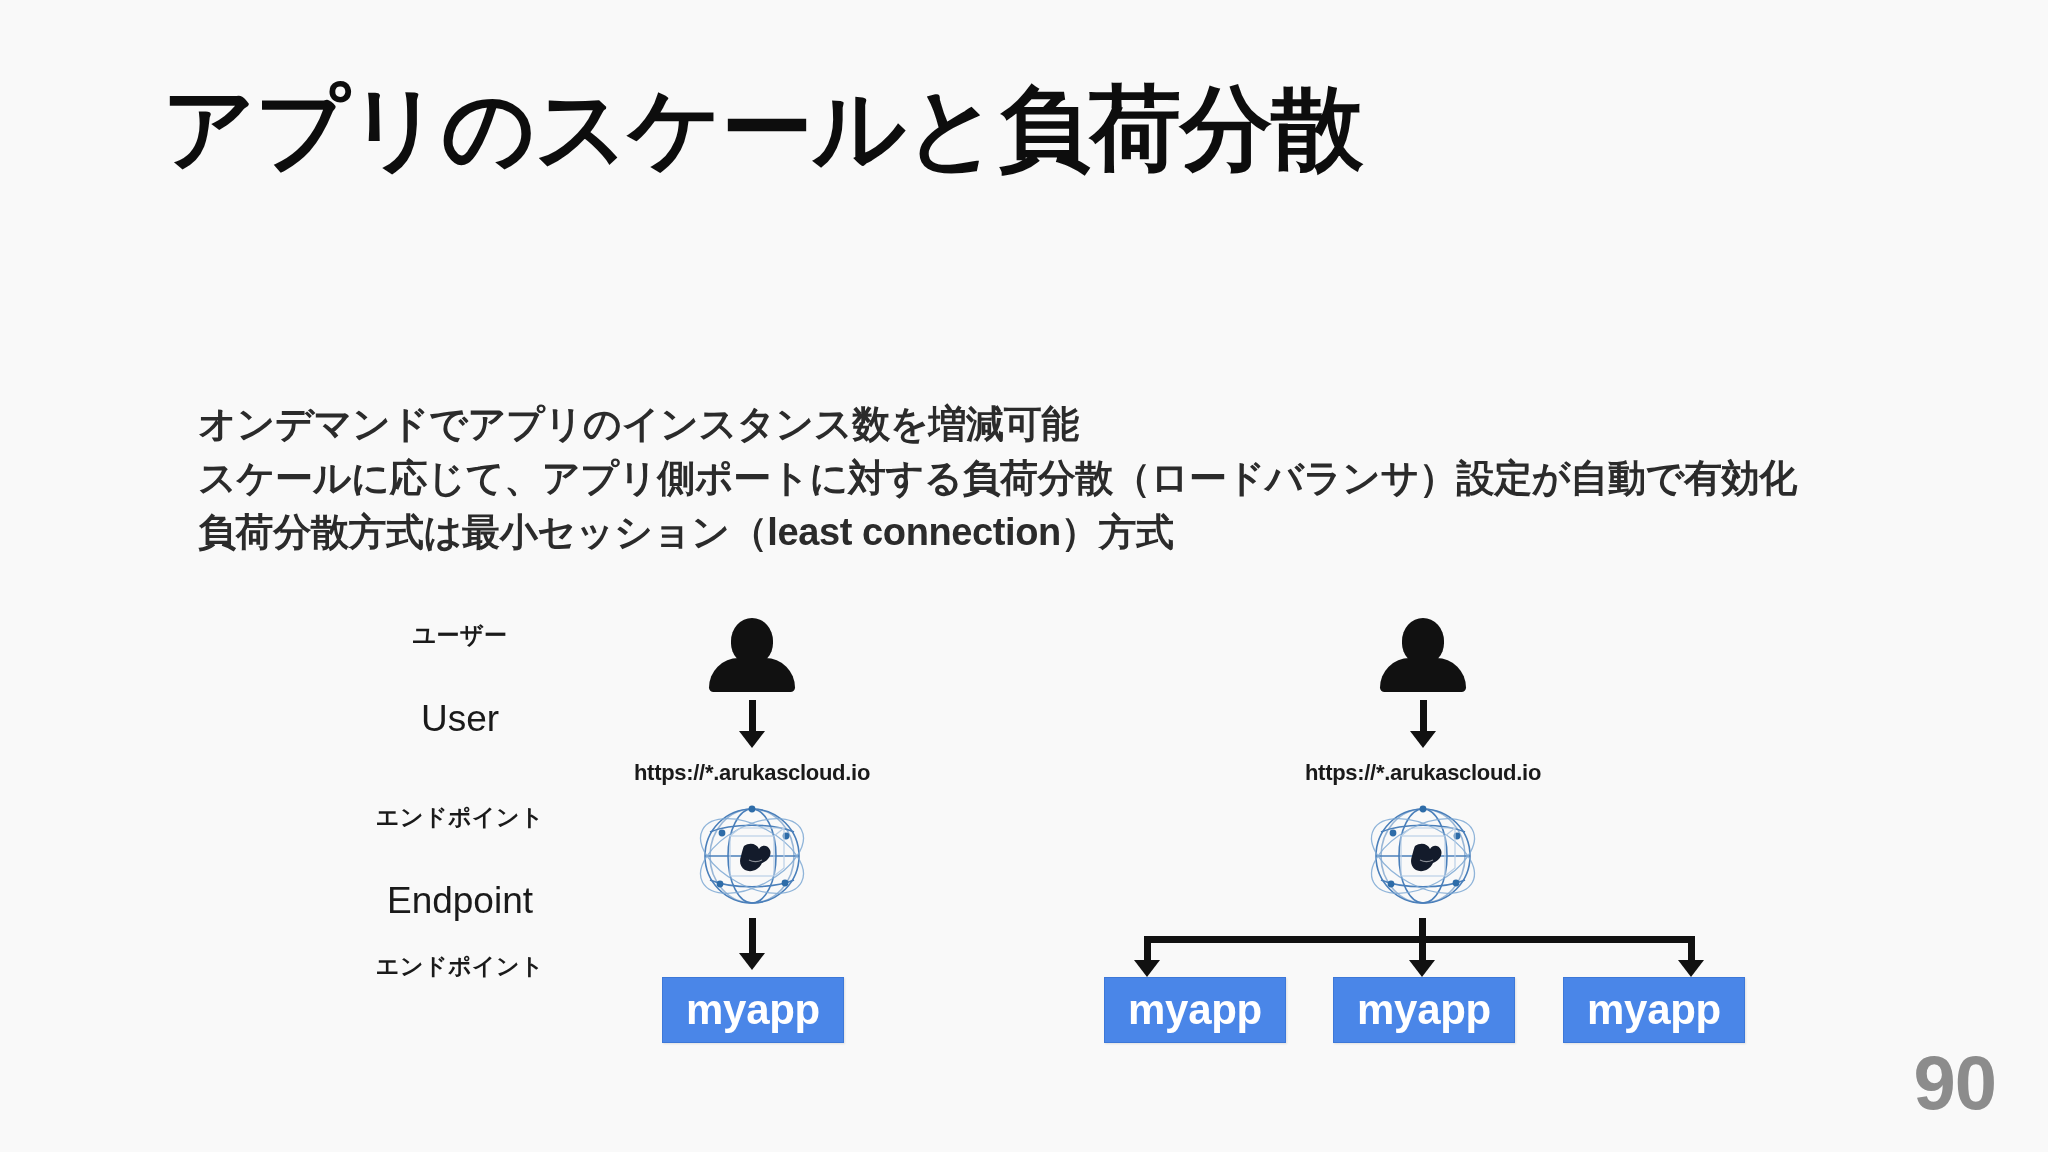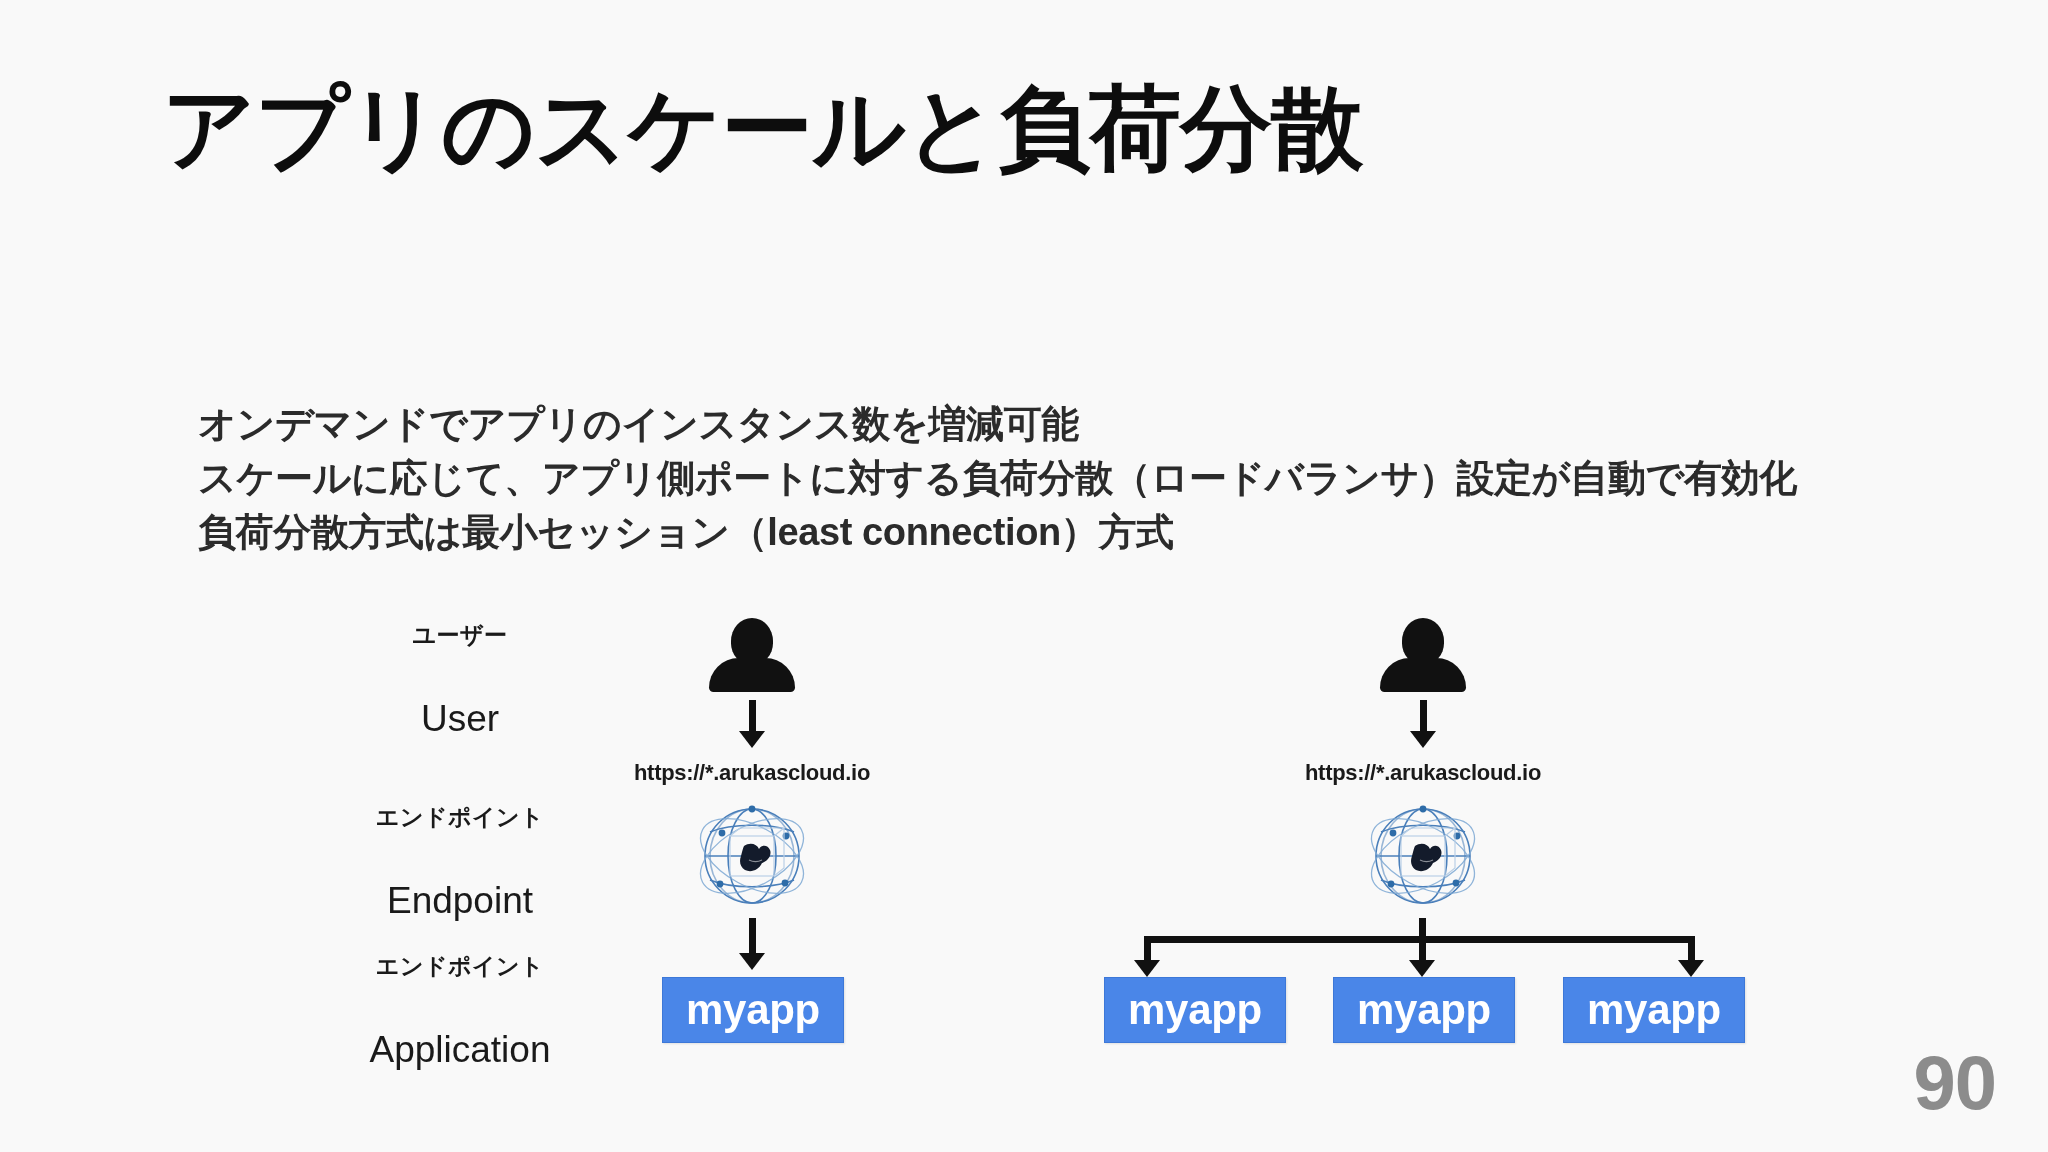--- a/index.html
+++ b/index.html
@@ -240,21 +240,20 @@
     <div class="row-label user">
       <div class="jp">ユーザー</div>
       <div class="en">User</div>
     </div>
     <div class="row-label endpoint">
       <div class="jp">エンドポイント</div>
       <div class="en">Endpoint</div>
     </div>
     <div class="row-label app">
       <div class="jp">エンドポイント</div>
-      <div class="en">Application</div>
     </div>
 
     <div class="person-icon" style="left:709px; top:18px;">
       <div class="head"></div>
       <div class="body"></div>
     </div>
 
     <div class="v-arrow" style="left:712px; top:100px; width:80px; height:48px;">
       <div class="shaft" style="height:32px;"></div>
       <div class="head" style="top:31px;"></div>

